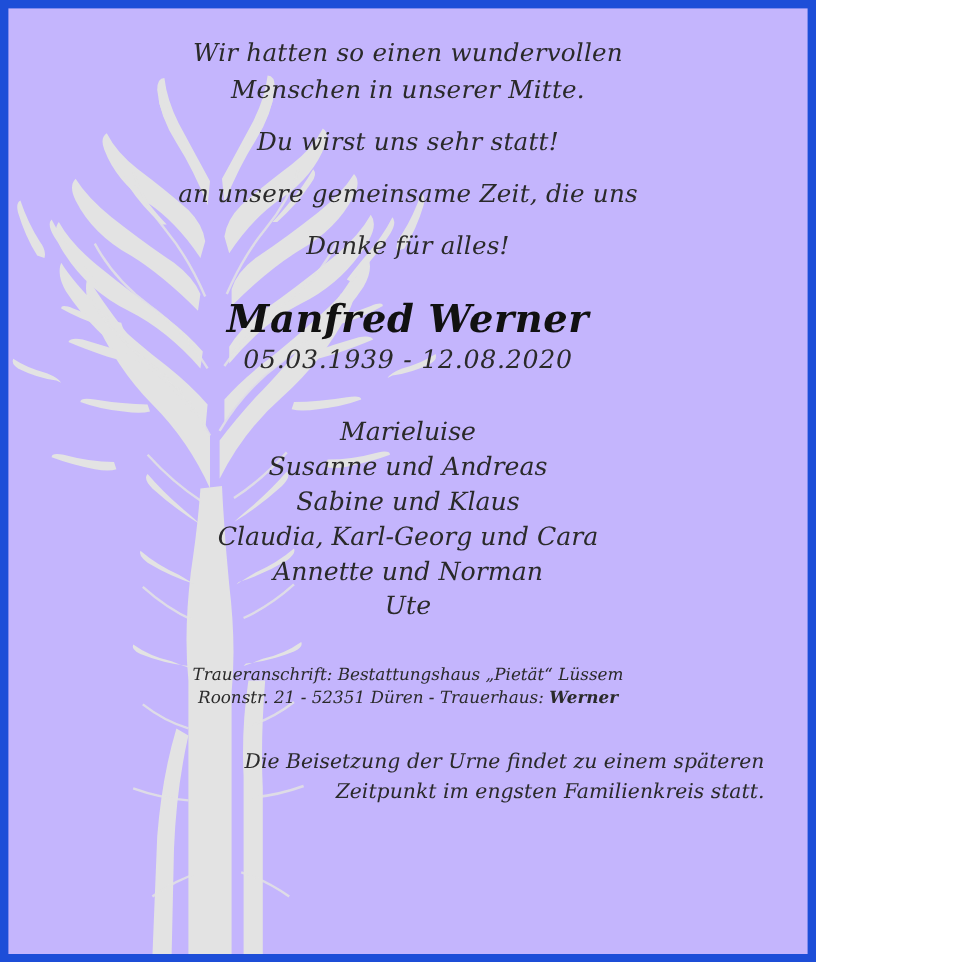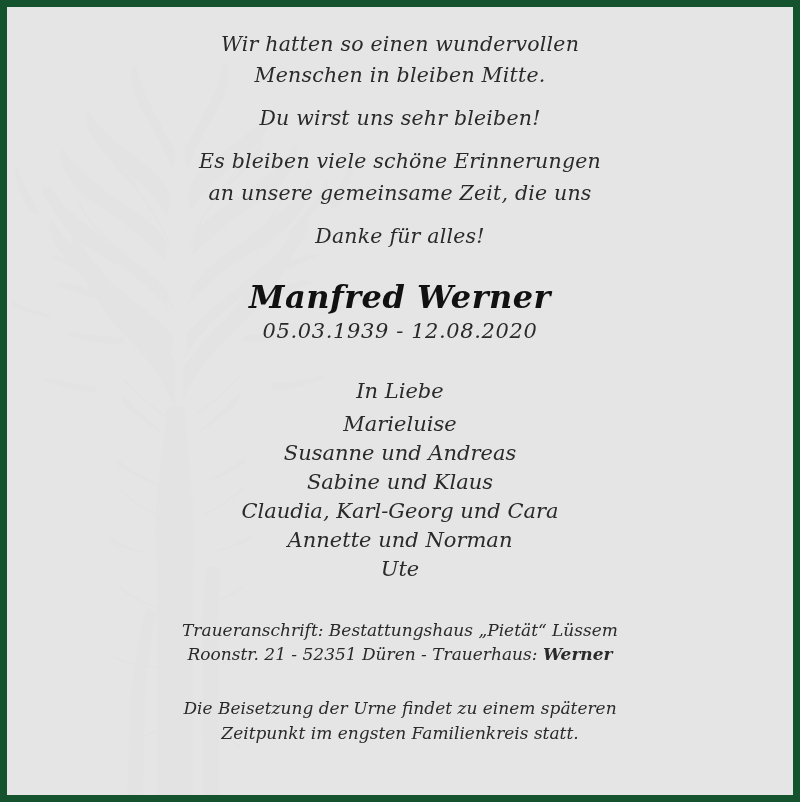--- a/index.html
+++ b/index.html
@@ -2,24 +2,24 @@
 <html><head>
 <meta charset="utf-8">
 <style>
   html, body {
     margin: 0;
     padding: 0;
     background: #ffffff;
   }
   .page {
     position: relative;
-    width: 800px;
+    width: 680px;
     height: 802px;
-    background: #e5e5e5;
-    border: 7px solid #14532d;
+    background: #c4b5fd;
+    border: 7px solid #1d4ed8;
     box-sizing: border-box;
     overflow: hidden;
     font-family: "DejaVu Serif", serif;
   }
   .bg-art {
     position: absolute;
     left: 0;
     top: 0;
     width: 400px;
     height: 790px;
@@ -75,34 +75,35 @@
     line-height: 1.38;
     color: #2a2a2a;
   }
   .mourners .ln { display: block; white-space: nowrap; }
   .mourners .ln.first { margin-bottom: 4px; }
 
   .address {
     margin-top: 34px;
     font-family: "DejaVu Serif", serif;
     font-style: italic;
-    font-size: 17px;
+    font-size: 14px;
     line-height: 1.42;
     color: #2a2a2a;
   }
   .address .ln { display: block; white-space: nowrap; }
   .address b { font-weight: bold; text-align: center; }
 
   .note {
     margin-top: 30px;
     font-family: "DejaVu Serif", serif;
     font-style: italic;
     font-size: 17px;
     line-height: 1.45;
     color: #2a2a2a;
+    text-align: right;
   }
   .note .ln { display: block; white-space: nowrap; }
 </style>
 </head>
 <body>
 
 <div class="page">
 
   <svg class="bg-art" viewBox="0 0 400 790" preserveAspectRatio="none" aria-hidden="true">
     <g fill="#e3e3e3">
@@ -167,44 +168,42 @@
       <path d="M160 720 Q140 726 120 740"></path>
       <path d="M194 720 Q214 726 234 740"></path>
     </g>
   </svg>
 
   <div class="content">
 
     <div class="verse">
       <div class="blk">
         <span class="ln">Wir hatten so einen wundervollen</span>
-        <span class="ln">Menschen in bleiben Mitte.</span>
-      </div>
-      <div class="blk">
-        <span class="ln">Du wirst uns sehr bleiben!</span>
-      </div>
-      <div class="blk">
-        <span class="ln">Es bleiben viele schöne Erinnerungen</span>
+        <span class="ln">Menschen in unserer Mitte.</span>
+      </div>
+      <div class="blk">
+        <span class="ln">Du wirst uns sehr statt!</span>
+      </div>
+      <div class="blk">
         <span class="ln">an unsere gemeinsame Zeit, die uns</span>
       </div>
       <div class="blk">
         <span class="ln">Danke für alles!</span>
       </div>
     </div>
 
     <div class="name">Manfred Werner</div>
 
     <div class="dates">
       <span>05.03.1939</span>
       <span>-</span>
       <span>12.08.2020</span>
     </div>
 
     <div class="mourners">
-      <span class="ln first">In Liebe</span>
       <span class="ln">Marieluise</span>
       <span class="ln">Susanne und Andreas</span>
       <span class="ln">Sabine und Klaus</span>
       <span class="ln">Claudia, Karl-Georg und Cara</span>
       <span class="ln">Annette und Norman</span>
       <span class="ln">Ute</span>
     </div>
 
     <div class="address">
       <span class="ln">Trauer­anschrift: Bestattungshaus „Pietät“ Lüssem</span>

